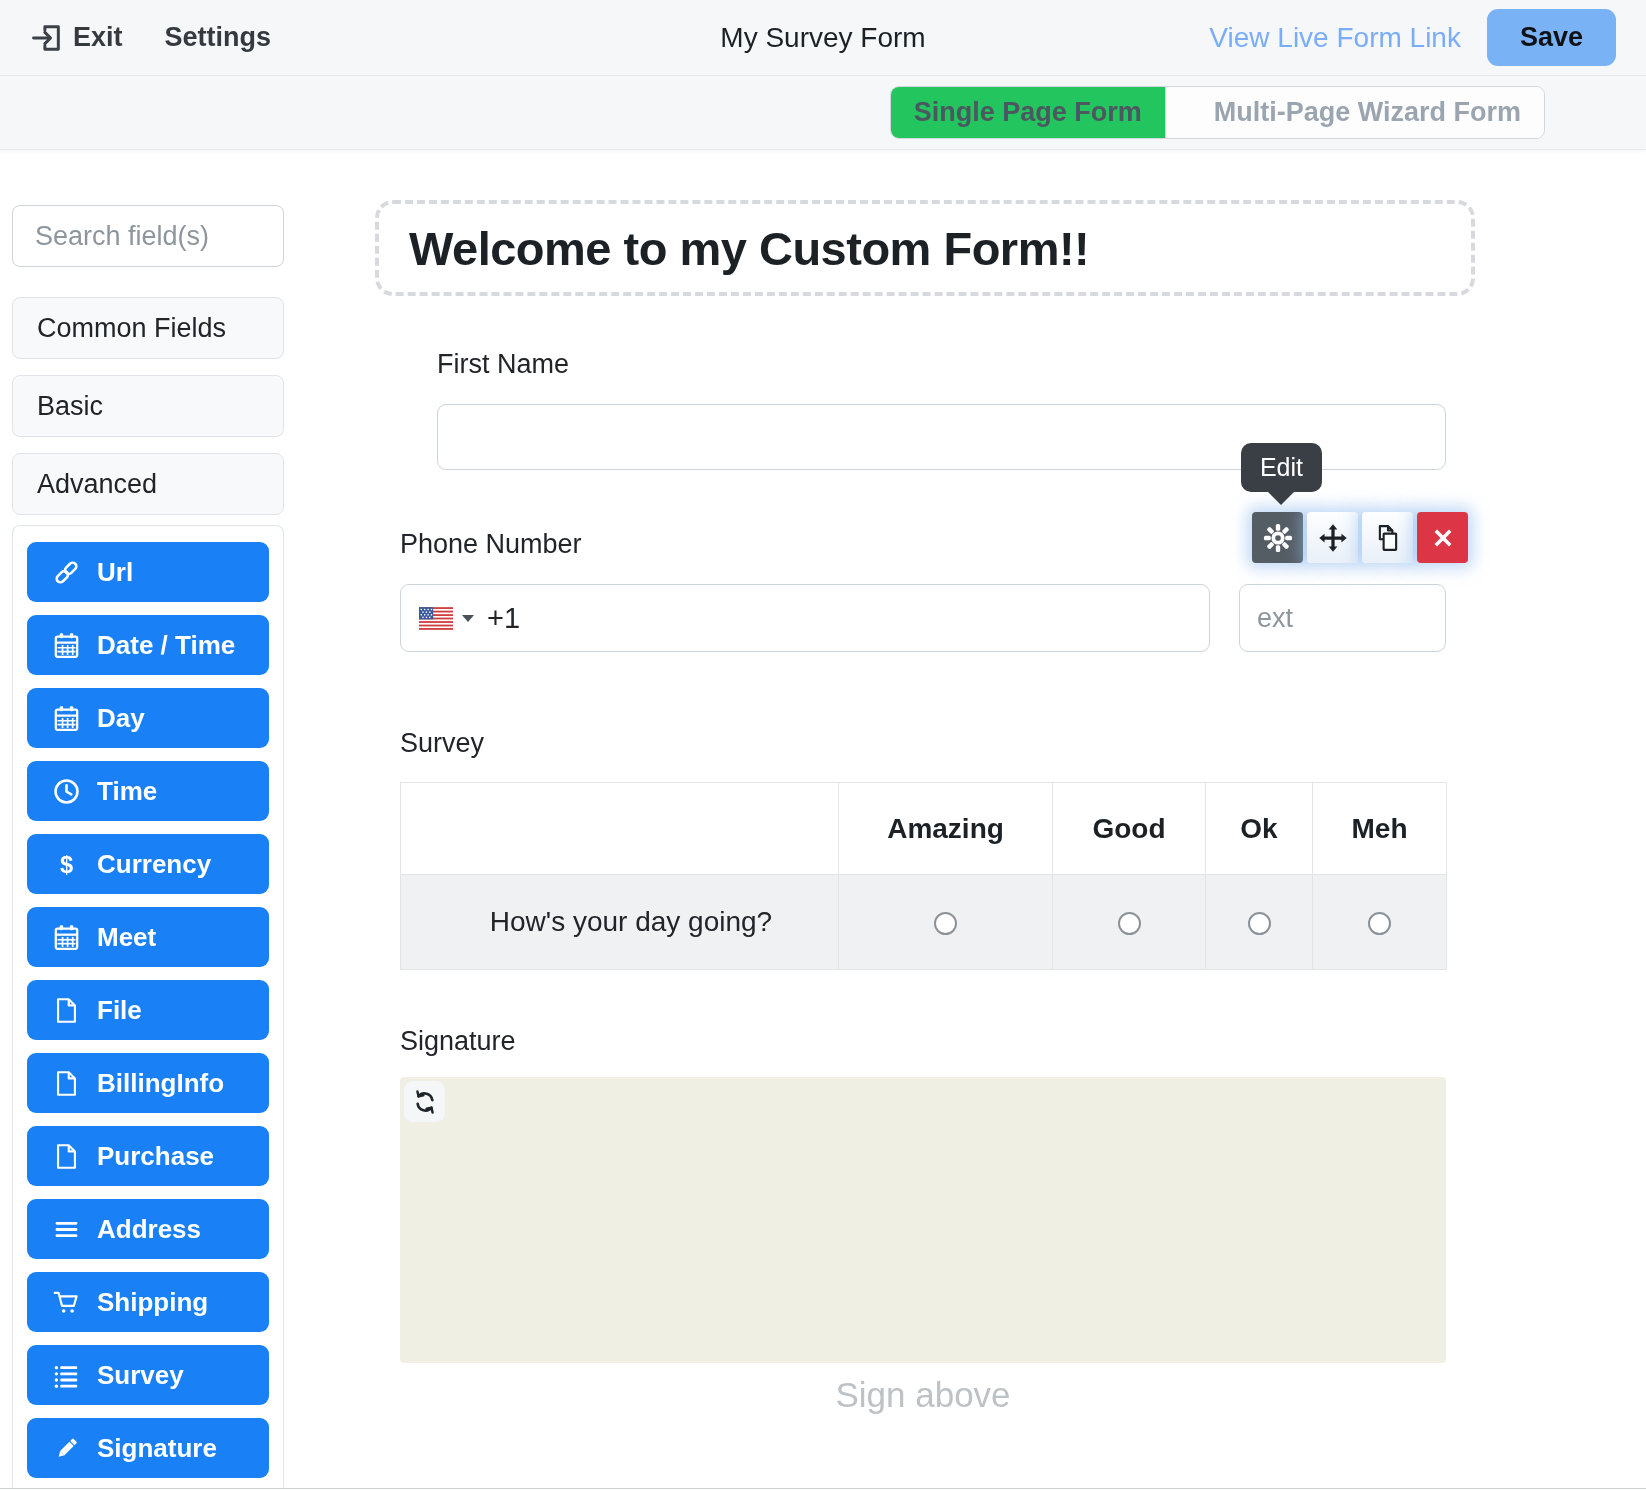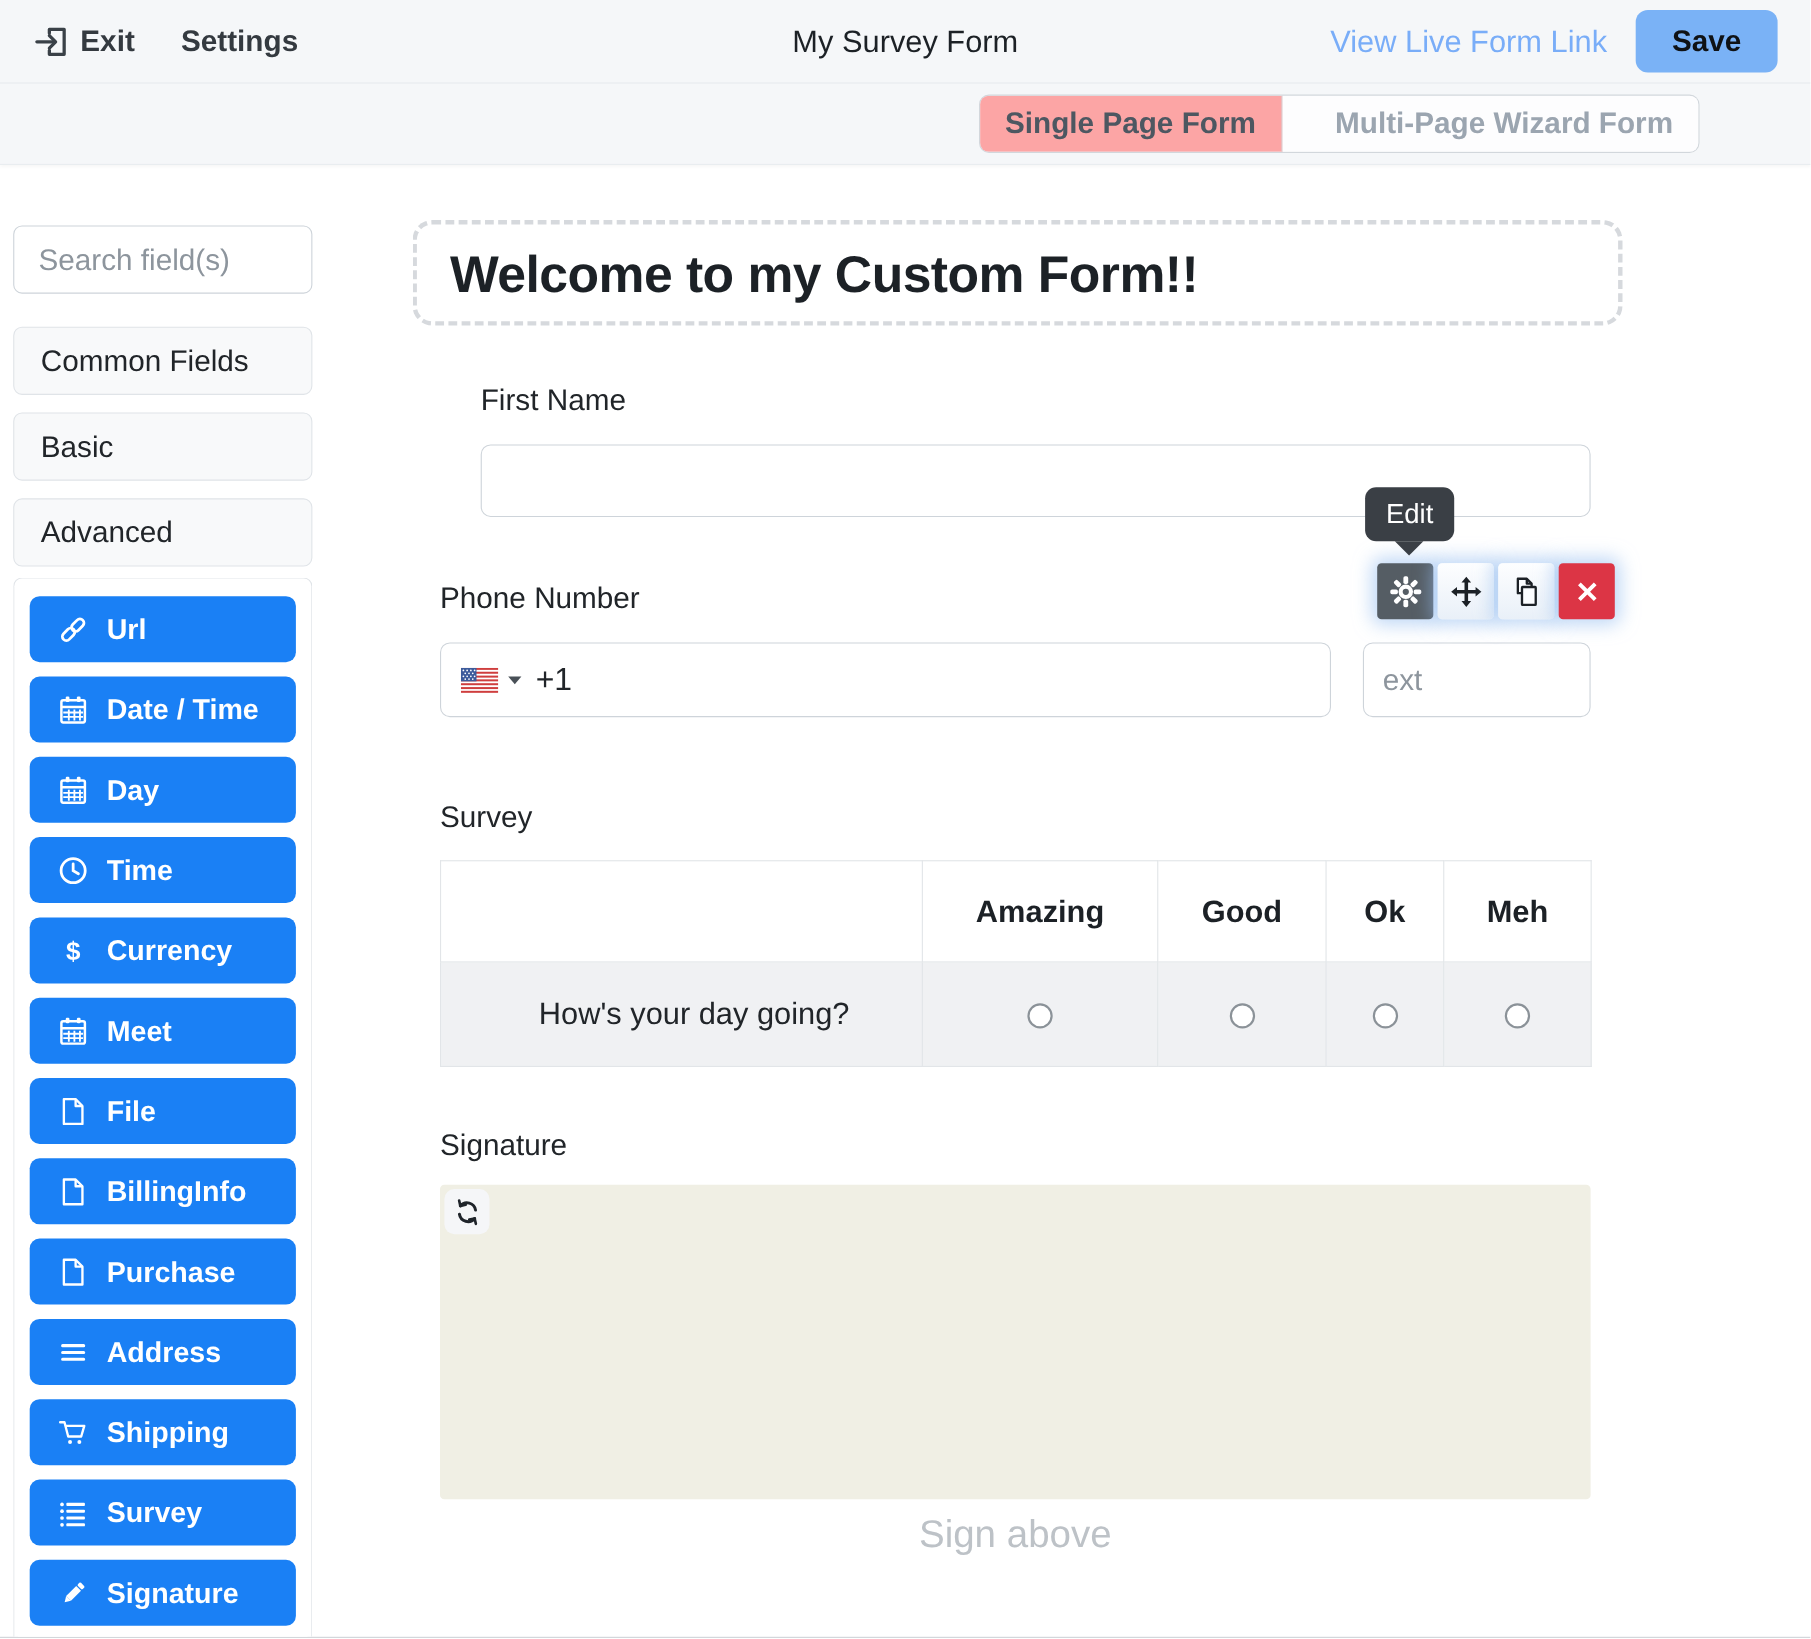--- a/index.html
+++ b/index.html
@@ -24,21 +24,21 @@
   .view-link { color:#79adf8; font-size:28px; font-weight:500; cursor:pointer; }
   .save-btn { background:#7ab2f6; color:#0f1215; font-weight:700; font-size:27px; border:none; border-radius:11px; padding:13px 33px; cursor:pointer; }
   
   .subbar {
     height:74px; background:#f5f7f9; border-bottom:1px solid #e9edf0;
     display:flex; align-items:center; justify-content:flex-end; padding-right:101px;
     box-shadow:0 2px 3px rgba(0,0,0,.035);
   }
   .toggle-group { display:flex; border:1px solid #d2d7dc; border-radius:9px; overflow:hidden; height:53px; }
   .toggle { display:flex; align-items:center; padding:0 23px; font-size:27px; font-weight:700; cursor:pointer; white-space:nowrap; }
-  .toggle.active { background:#fca5a5; color:#4d5761; border-right:1px solid #d2d7dc; }
+  .toggle.active { background:#22c55e; color:#4d5761; border-right:1px solid #d2d7dc; }
   .toggle.inactive { background:#fdfdfe; color:#9ba5b0;padding-left:48px; }
   
   .content { display:flex; height:1339px; border-bottom:1px solid #cfd3d7; }
   
   .sidebar { width:272px; min-width:272px; margin-left:12px; padding-top:55px; display:flex; flex-direction:column; }
   .search-input { width:100%; height:62px; border:1px solid #ced4da; border-radius:8px; font-size:27px; padding:0 22px; color:#212529; margin-bottom:30px; outline:none; font-family:inherit; }
   .search-input::placeholder { color:#8d959d; }
   .accordion { background:#f8f9fa; border:1px solid #e0e4e8; border-radius:8px; height:62px; min-height:62px; display:flex; align-items:center; padding:0 24px; font-size:27px; color:#212529; margin-bottom:16px; cursor:pointer; }
   .accordion:last-of-type { margin-bottom:10px; }
   .fields-panel { flex:1; border:1px solid #e0e4e8; border-bottom:none; border-radius:8px 8px 0 0; background:#fff; padding:16px 14px; display:flex; flex-direction:column; gap:13px; overflow:hidden; }

